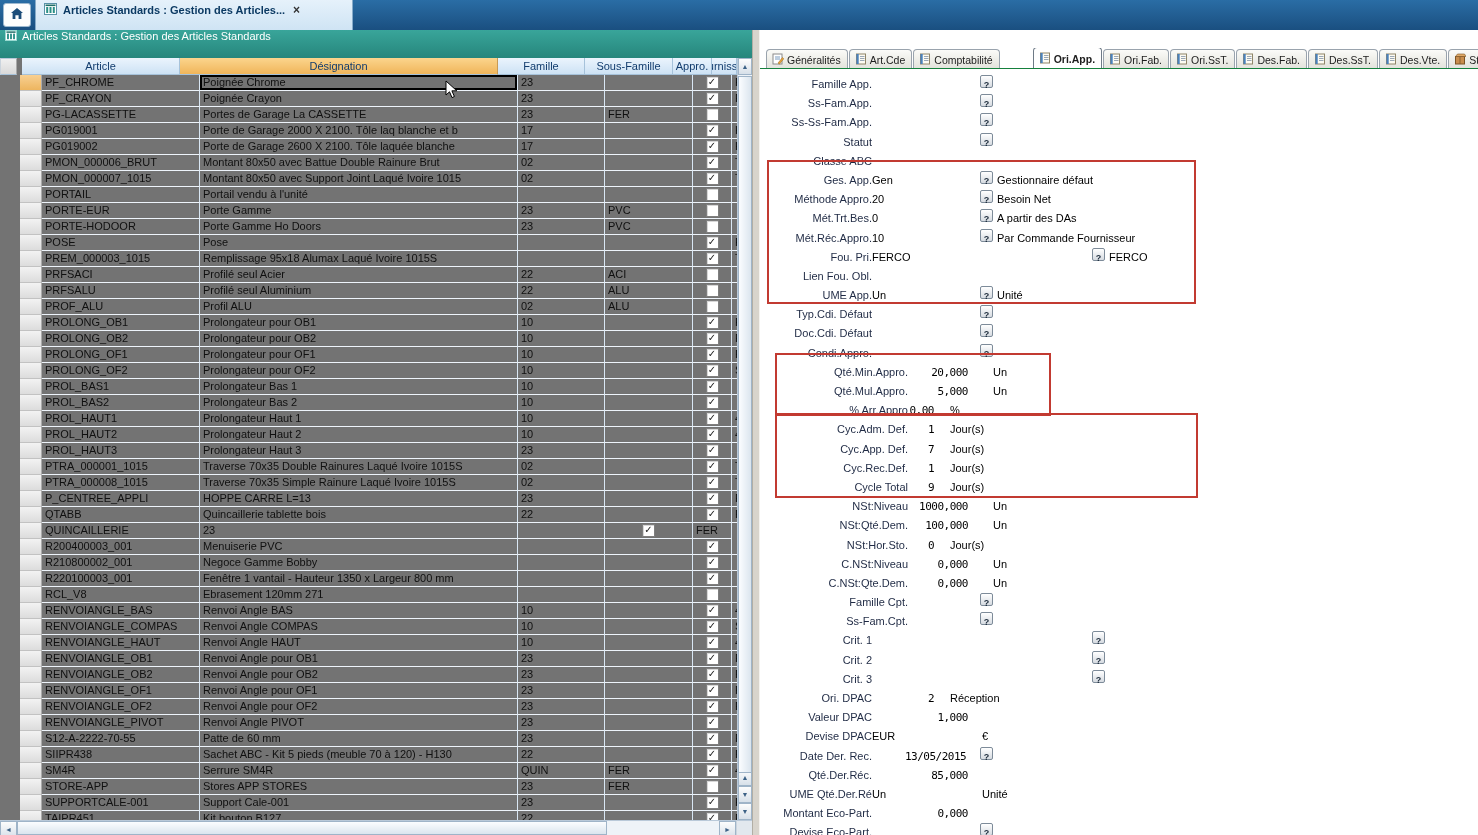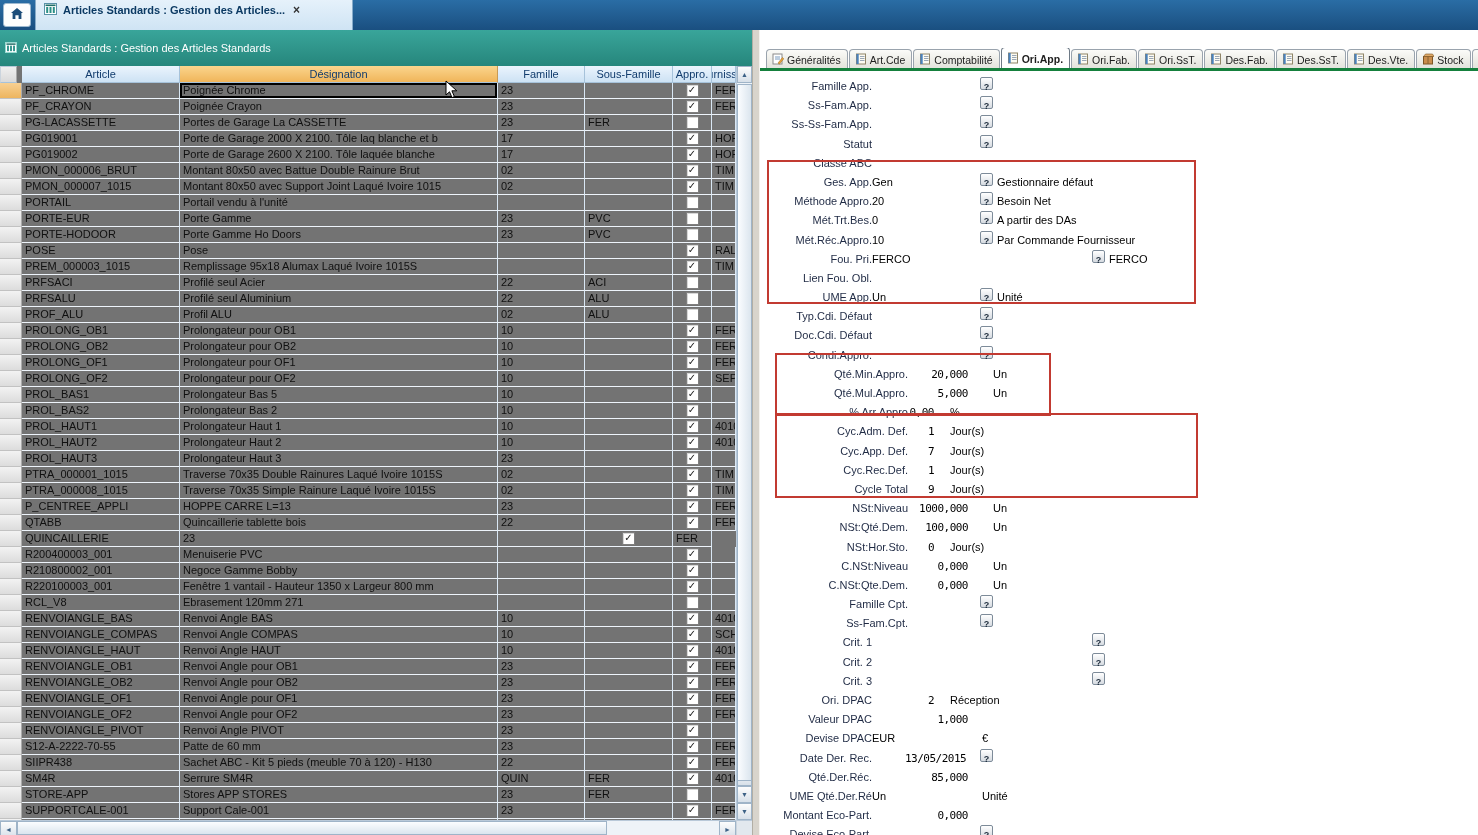--- a/index.html
+++ b/index.html
@@ -17,34 +17,34 @@
                   text-overflow:ellipsis;max-width:250px;}
   .close-x{font-size:12px;font-weight:bold;color:#333;padding:0 2px;cursor:pointer;}
 
   
   .main{display:flex;height:805px;}
   .left-pane{width:752px;display:flex;flex-direction:column;background:#fff;}
   .splitter{width:6px;background:#d8d4cc;border-left:1px solid #b2aea4;border-right:1px solid #f4f2ee;cursor:col-resize;}
   .right-pane{flex:1;background:#fff;position:relative;padding-top:18px;overflow:hidden;}
 
   
-  .green-bar{height:36px;background:linear-gradient(#39a59a,#26867c);color:#fff;font-size:11px;
-             display:flex;align-items:center;gap:5px;padding-left:5px;white-space:nowrap;}
+  .green-bar{height:28px;background:linear-gradient(#39a59a,#26867c);color:#fff;font-size:11px;
+             display:flex;align-items:flex-start;gap:5px;padding-left:5px;white-space:nowrap;}
 
   
   .table-zone{flex:1;display:flex;min-height:0;}
   .grid{width:737px;display:flex;flex-direction:column;background:#737373;}
   .ghead,.trow{display:grid;grid-template-columns:22px 158px 318px 87px 88px 39px 1fr;}
   .ghead{height:17px;font-size:11px;color:#123c6d;}
   .hc{background:linear-gradient(#ebf4fd,#cde2f4);border-right:1px solid #a6c2da;border-bottom:1px solid #a6c2da;
       display:flex;align-items:center;justify-content:center;overflow:hidden;white-space:nowrap;cursor:pointer;}
   .hc.corner{background:linear-gradient(#f0f0f0,#d9d9d9);border-right:1px solid #a9a9a9;}
   .hc.sorted{background:linear-gradient(#fbd58d,#f0b55a);border-right-color:#c79a55;}
   .grows{flex:1;overflow:hidden;}
-  .trow{height:16px;font-size:11px;color:#101010;cursor:default;}
+  .trow{height:16px;font-size:11px;color:#101010;cursor:default;padding-left:20px;}
   .tc{border-right:1px solid #d9e7f4;border-bottom:1px solid #eef4fb;padding:0 3px;line-height:15px;
       white-space:nowrap;overflow:hidden;}
   .selc{background:linear-gradient(#f3f3f3,#dcdcdc);border-right:1px solid #ababab;border-bottom:1px solid #c2c2c2;}
   .trow.selected .selc{background:linear-gradient(#f8d092,#edb55f);}
   .trow.selected .c-designation{box-shadow:inset 0 0 0 2px #000;}
   .cbc{display:flex;align-items:center;justify-content:center;border-right:1px solid #d9e7f4;border-bottom:1px solid #eef4fb;}
   .checkbox{width:11px;height:11px;border:1px solid #7f7f7f;background:#fff;font-size:10px;line-height:10px;
             text-align:center;color:#1b1b1b;box-shadow:inset 1px 1px 0 #d7d7d7;cursor:pointer;}
 
   
@@ -55,27 +55,27 @@
   .vthumb{position:absolute;top:1px;left:0;right:0;height:695px;background:linear-gradient(90deg,#fbfdff,#dbe5ee);
           border:1px solid #9fb4c8;cursor:grab;}
   .hscroll-wrap{height:15px;display:flex;}
   .hscroll{width:737px;display:flex;background:#eef3f8;border-top:1px solid #b9c9d9;}
   .hthumb{width:588px;background:linear-gradient(#fbfdff,#dbe5ee);border:1px solid #9fb4c8;cursor:grab;}
   .htrack{flex:1;}
   .hscroll .sbtn{width:15px;}
   .corner{width:15px;background:#e2e8ee;border-top:1px solid #b9c9d9;border-left:1px solid #cbd4dd;}
 
   
-  .tabstrip{display:flex;align-items:flex-end;height:20px;padding-left:6px;border-bottom:3px solid #15803d;
+  .tabstrip{display:flex;align-items:flex-end;height:20px;padding-left:6px;border-bottom:1px solid #15803d;
             overflow:hidden;white-space:nowrap;}
   .ptab{display:inline-flex;align-items:center;gap:3px;font-size:10.5px;color:#1d1d1d;
         background:linear-gradient(#fbfbf8,#e3e3dc);border:1px solid #99a3ad;border-bottom:none;
         border-radius:4px 4px 0 0;padding:2px 6px 1px 5px;height:15px;margin-right:1px;cursor:pointer;flex:0 0 auto;}
   .ptab.active{background:#fff;font-weight:bold;height:17px;border-color:#6e7a86;position:relative;z-index:2;
-               box-shadow:0 2px 0 #fff;}
+               box-shadow:0 2px 0 #fff;margin-left:32px;}
   .ptab svg{flex:0 0 auto;}
 
   
   .form{position:relative;margin-top:6px;font-size:11px;color:#1f2a44;}
   .frow{position:relative;height:19.2px;}
   .frow span{position:absolute;top:0;line-height:19.2px;white-space:nowrap;}
   .flabel{left:0;width:112px;text-align:right;}
   .flabel.indent{width:148px;}
   .fvalue{left:112px;color:#000;}
   .fvalue.datev{left:145px;font-family:"DejaVu Sans Mono",monospace;letter-spacing:-0.5px;}
@@ -360,21 +360,21 @@
     <div class="tc c-famille">10</div>
     <div class="tc c-sousfam"></div>
     <div class="cbc">
       <div class="checkbox">✓</div>
     </div>
     <div class="tc c-four">SEP</div>
   </div>
             <div class="trow">
     <div class="tc selc c-sel"></div>
     <div class="tc c-article">PROL_BAS1</div>
-    <div class="tc c-designation">Prolongateur Bas 5</div>
+    <div class="tc c-designation">Prolongateur Bas 1</div>
     <div class="tc c-famille">10</div>
     <div class="tc c-sousfam"></div>
     <div class="cbc">
       <div class="checkbox">✓</div>
     </div>
     <div class="tc c-four"></div>
   </div>
             <div class="trow">
     <div class="tc selc c-sel"></div>
     <div class="tc c-article">PROL_BAS2</div>

